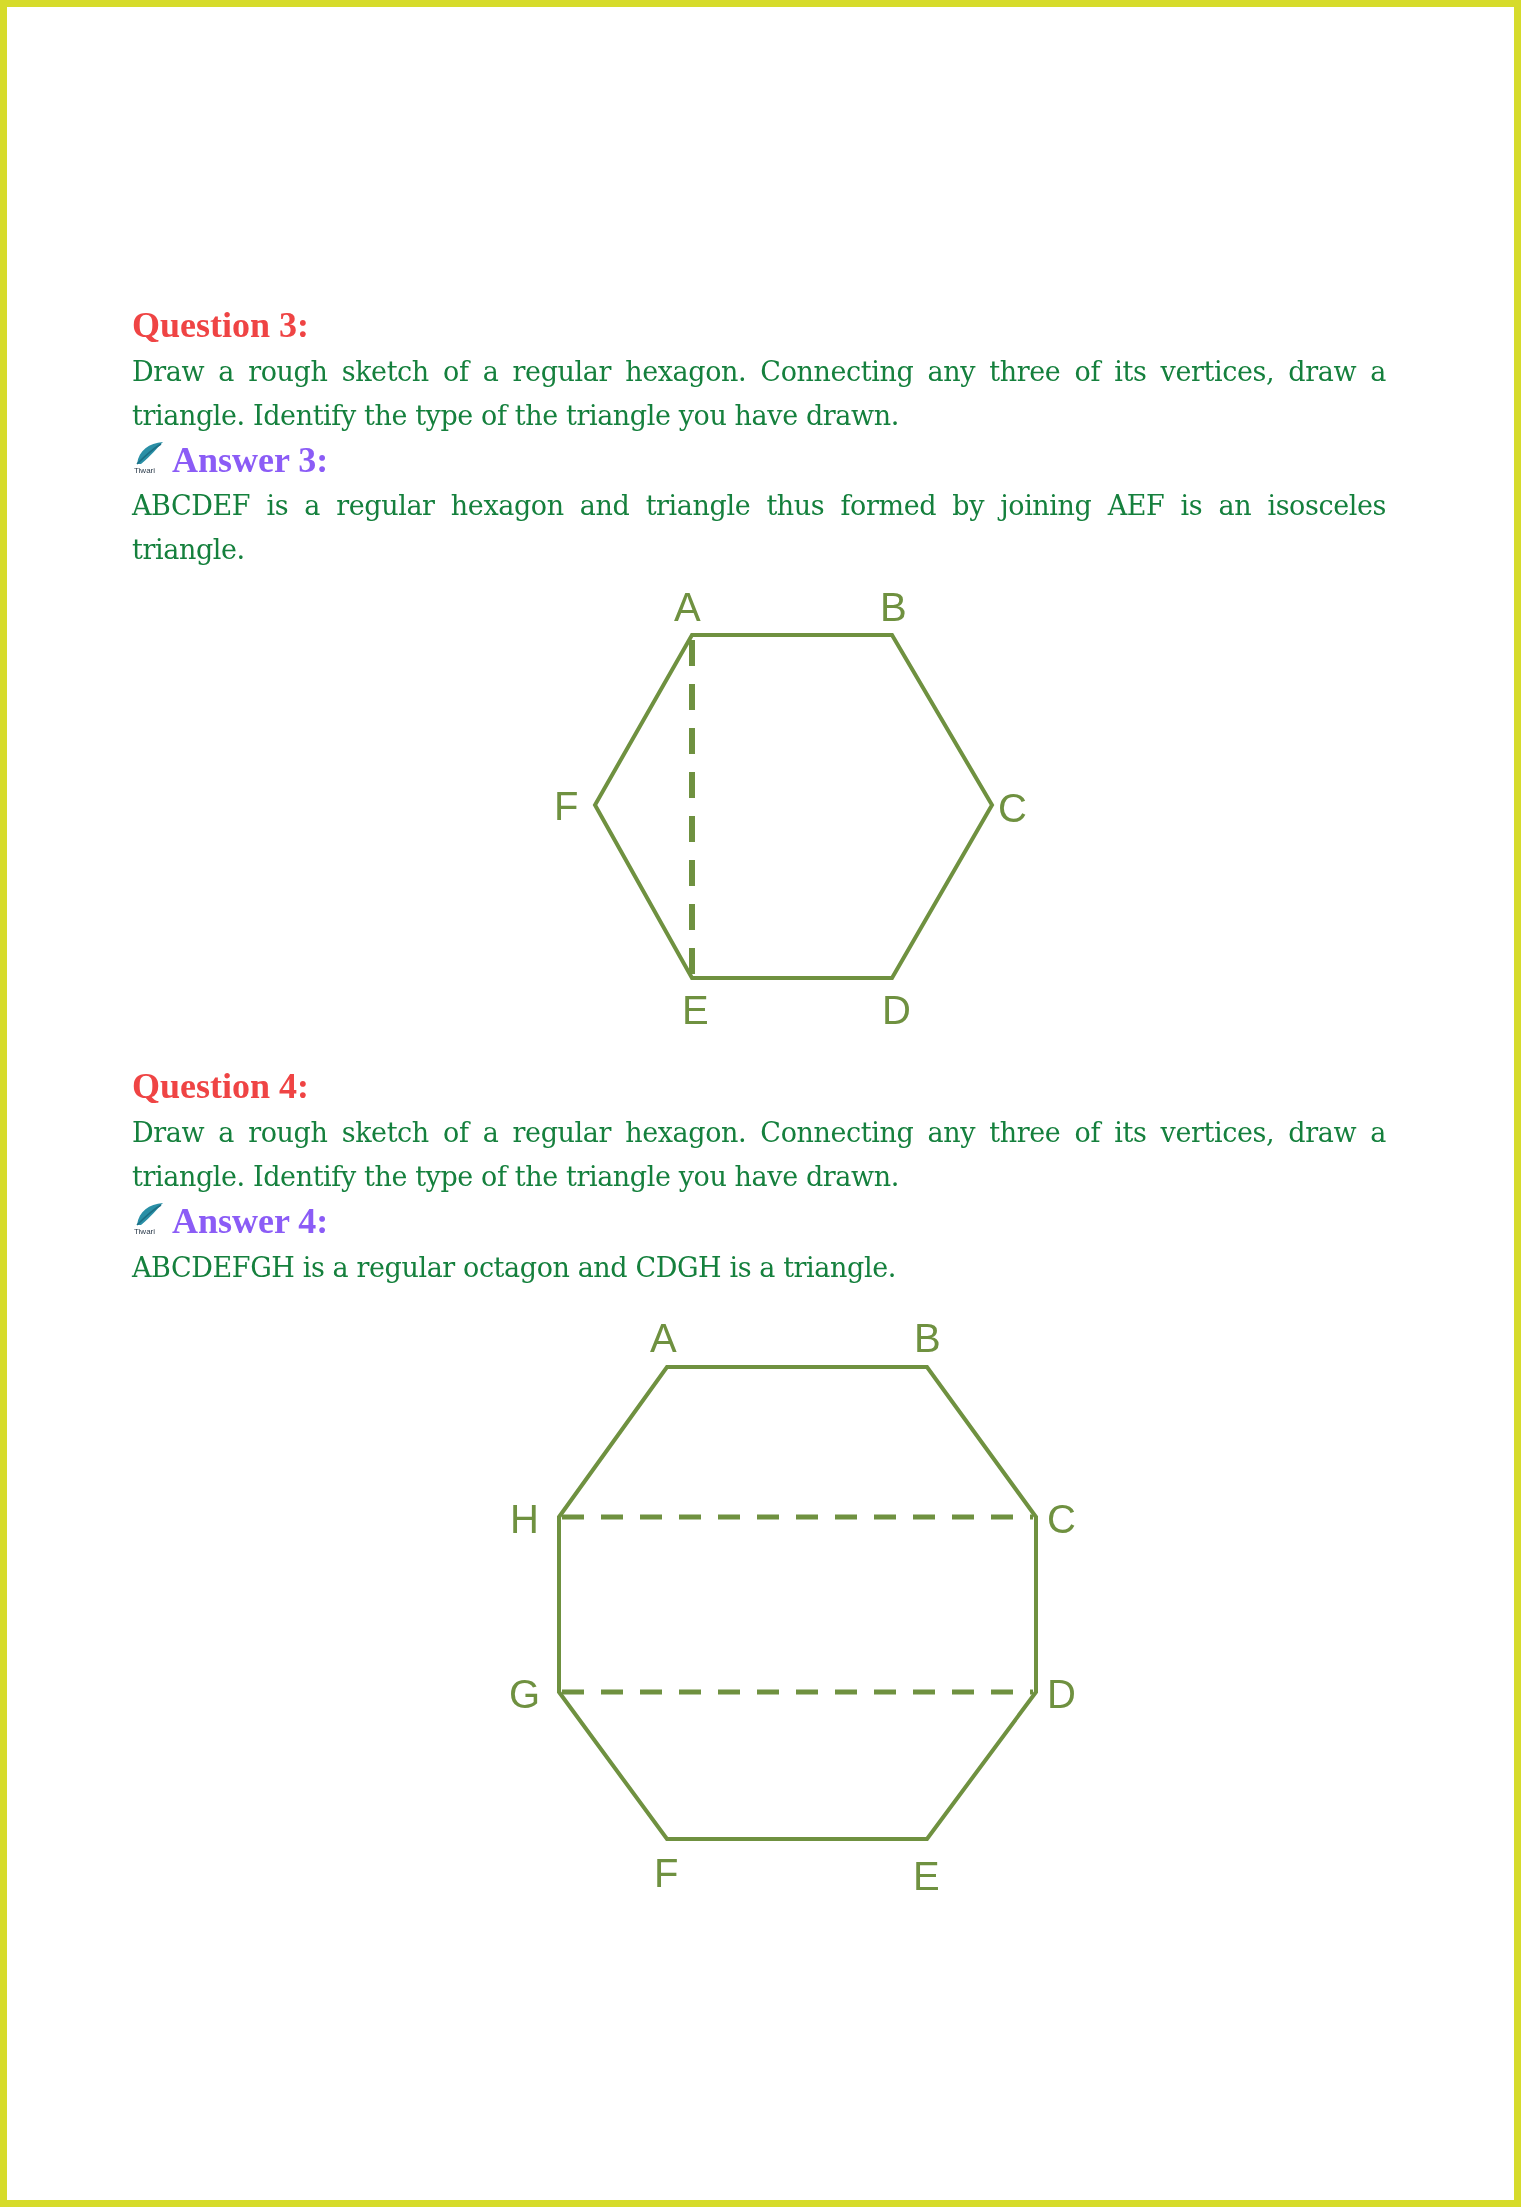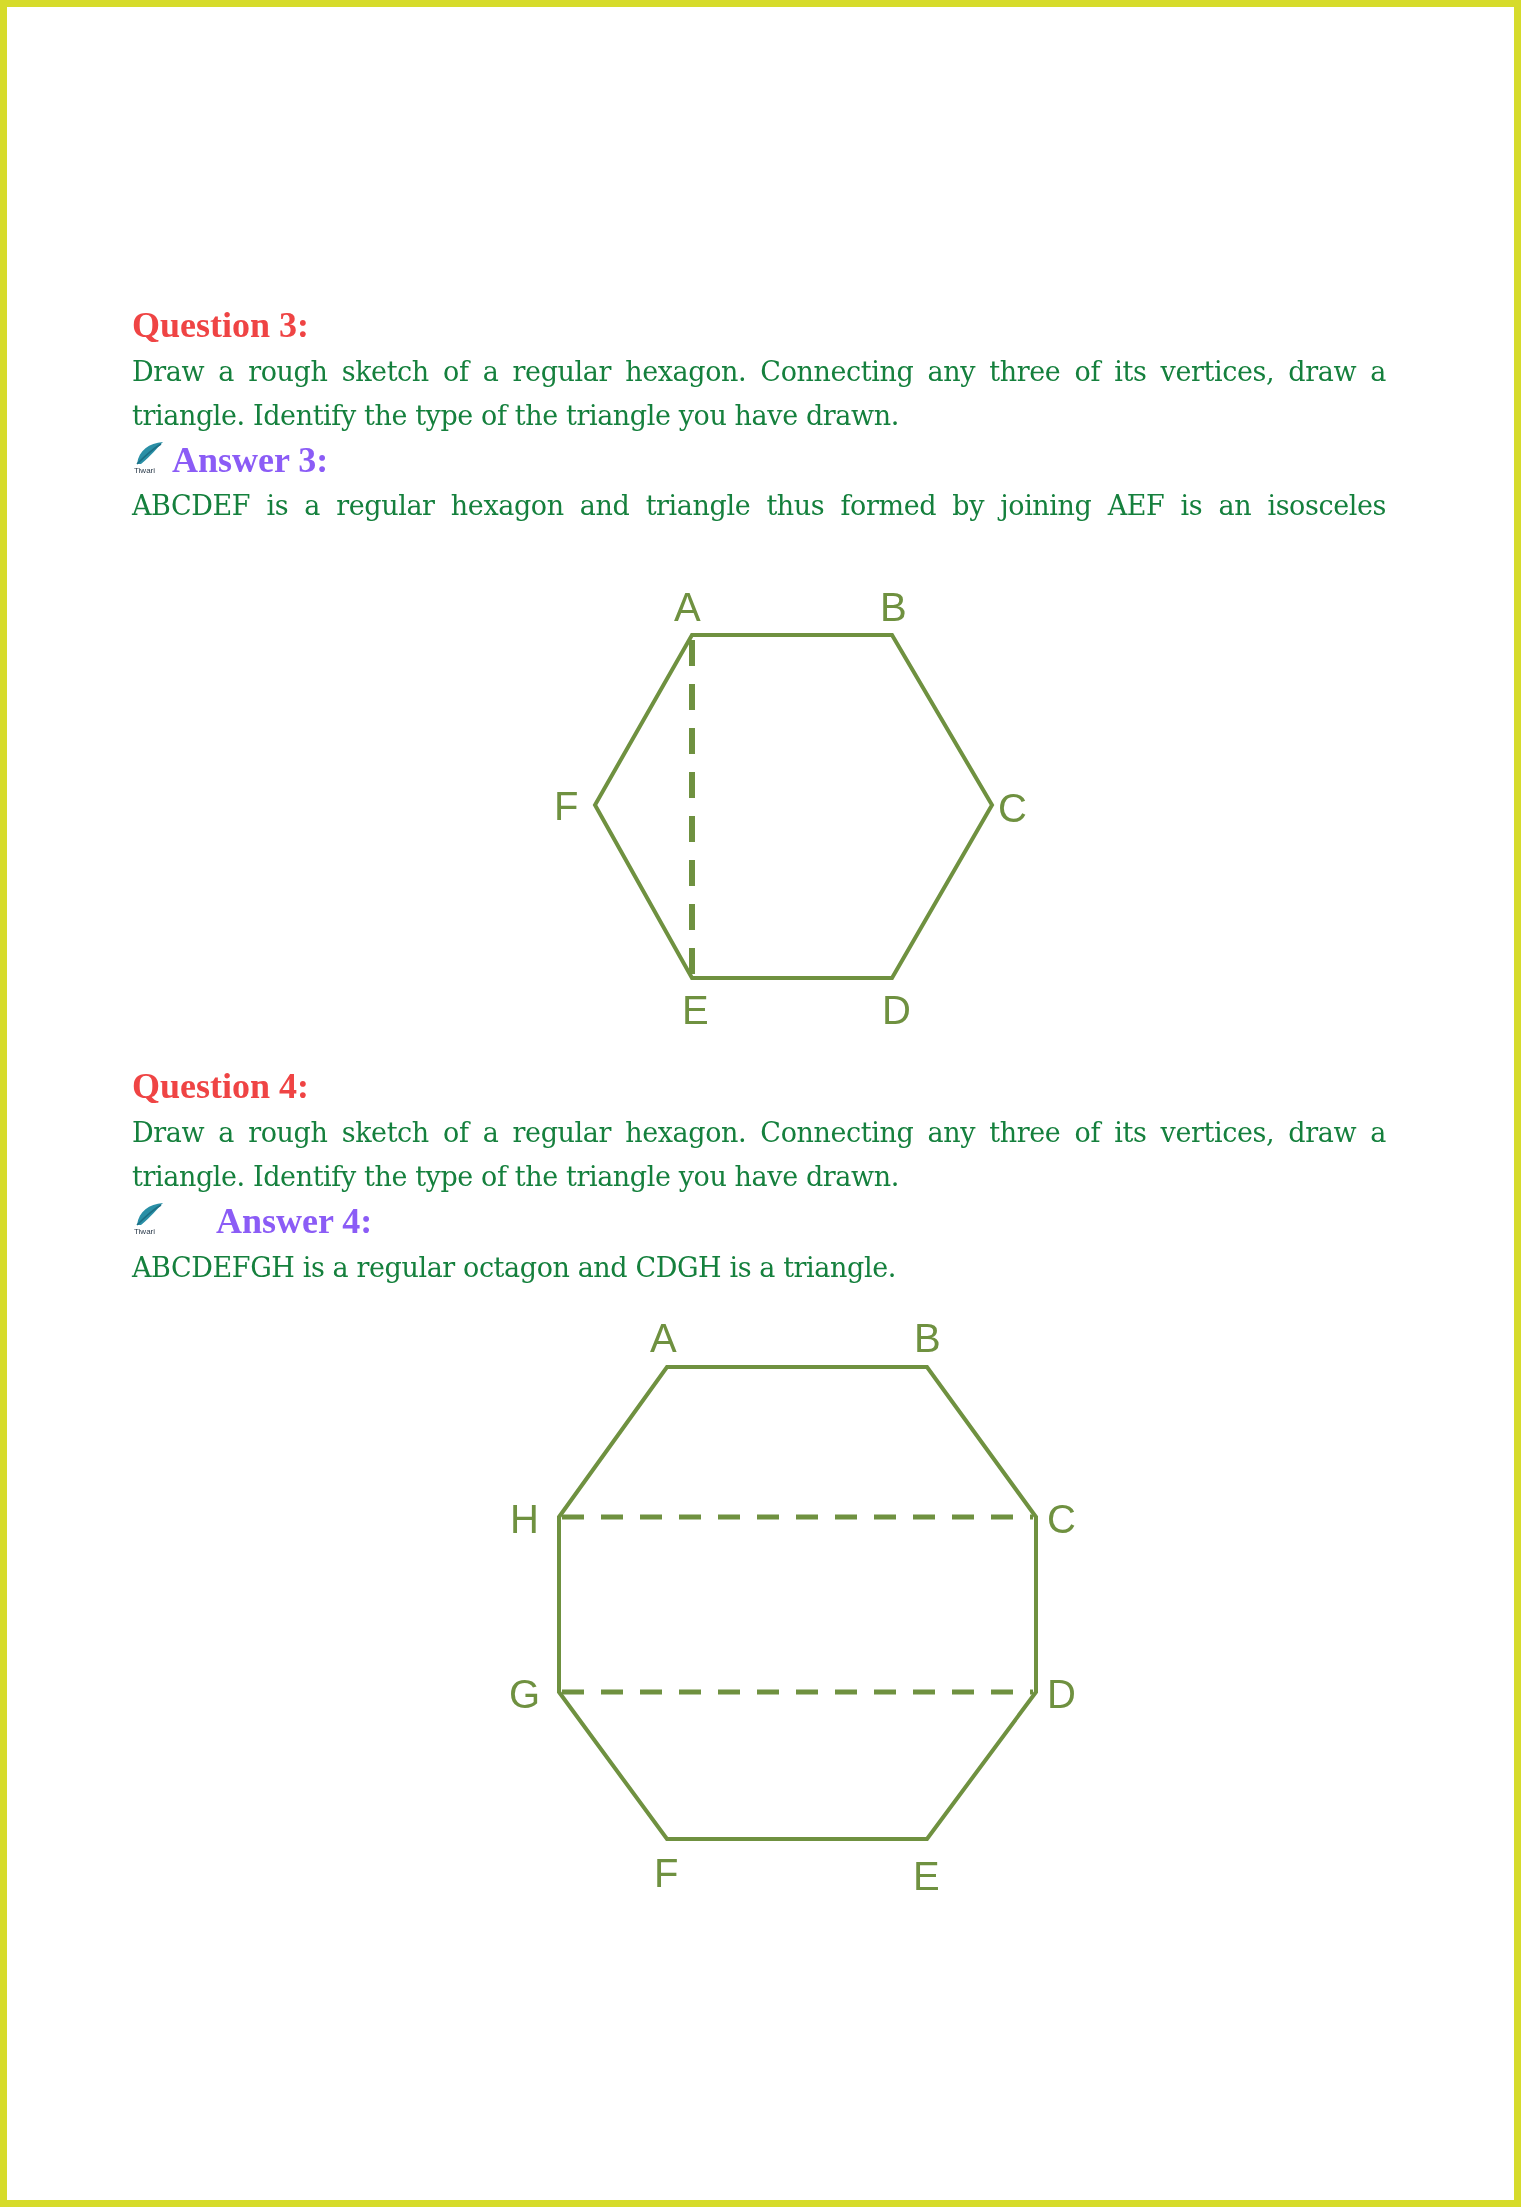--- a/index.html
+++ b/index.html
@@ -48,20 +48,21 @@
 </div>
 
 <svg class="logo" style="top:440px;" viewBox="0 0 34 34">
   <path d="M4 24 C6 10, 16 3, 30 2 C24 8, 18 16, 8 24 Z" fill="#2a8fa6"></path>
   <path d="M4 24 C10 18, 18 10, 28 4" stroke="#1c6f85" stroke-width="1.5" fill="none"></path>
   <text x="1" y="33" font-size="8" fill="#2b3a4a" font-family="Liberation Sans, sans-serif">Tiwari</text>
 </svg>
 <div class="heading a-heading" style="top:440px;">Answer 3:</div>
 <div class="para" style="top:484px;">
   <span class="line just">ABCDEF is a regular hexagon and triangle thus formed by joining AEF is an isosceles</span>
+  <span class="line">triangle.</span>
 </div>
 
 <svg class="figure" style="left:0; top:0;" width="1521" height="1060" viewBox="0 0 1521 1060">
   <g stroke="#6f9140" stroke-width="4" fill="none" stroke-linejoin="miter">
     <polygon points="692,635 892,635 992,805 892,978 692,978 595,805"></polygon>
   </g>
   <line x1="692" y1="640" x2="692" y2="975" stroke="#6f9140" stroke-width="6" stroke-dasharray="26,18"></line>
   <text class="lbl" x="674" y="621">A</text>
   <text class="lbl" x="880" y="621">B</text>
   <text class="lbl" x="998" y="822">C</text>
@@ -74,21 +75,21 @@
 <div class="para" style="top:1111px;">
   <span class="line just">Draw a rough sketch of a regular hexagon. Connecting any three of its vertices, draw a</span>
   <span class="line">triangle. Identify the type of the triangle you have drawn.</span>
 </div>
 
 <svg class="logo" style="top:1201px;" viewBox="0 0 34 34">
   <path d="M4 24 C6 10, 16 3, 30 2 C24 8, 18 16, 8 24 Z" fill="#2a8fa6"></path>
   <path d="M4 24 C10 18, 18 10, 28 4" stroke="#1c6f85" stroke-width="1.5" fill="none"></path>
   <text x="1" y="33" font-size="8" fill="#2b3a4a" font-family="Liberation Sans, sans-serif">Tiwari</text>
 </svg>
-<div class="heading a-heading" style="top:1201px;margin-left:44px;">Answer 4:</div>
+<div class="heading a-heading" style="top:1201px;">Answer 4:</div>
 <div class="para" style="top:1246px;">
   <span class="line">ABCDEFGH is a regular octagon and CDGH is a triangle.</span>
 </div>
 
 <svg class="figure" style="left:0; top:1290px;" width="1521" height="620" viewBox="0 1290 1521 620">
   <g stroke="#6f9140" stroke-width="4" fill="none">
     <polygon points="667,1367 927,1367 1036,1517 1036,1692 927,1839 667,1839 559,1692 559,1517"></polygon>
   </g>
   <line x1="562" y1="1517" x2="1033" y2="1517" stroke="#6f9140" stroke-width="5" stroke-dasharray="22,17"></line>
   <line x1="562" y1="1692" x2="1033" y2="1692" stroke="#6f9140" stroke-width="5" stroke-dasharray="22,17"></line>

